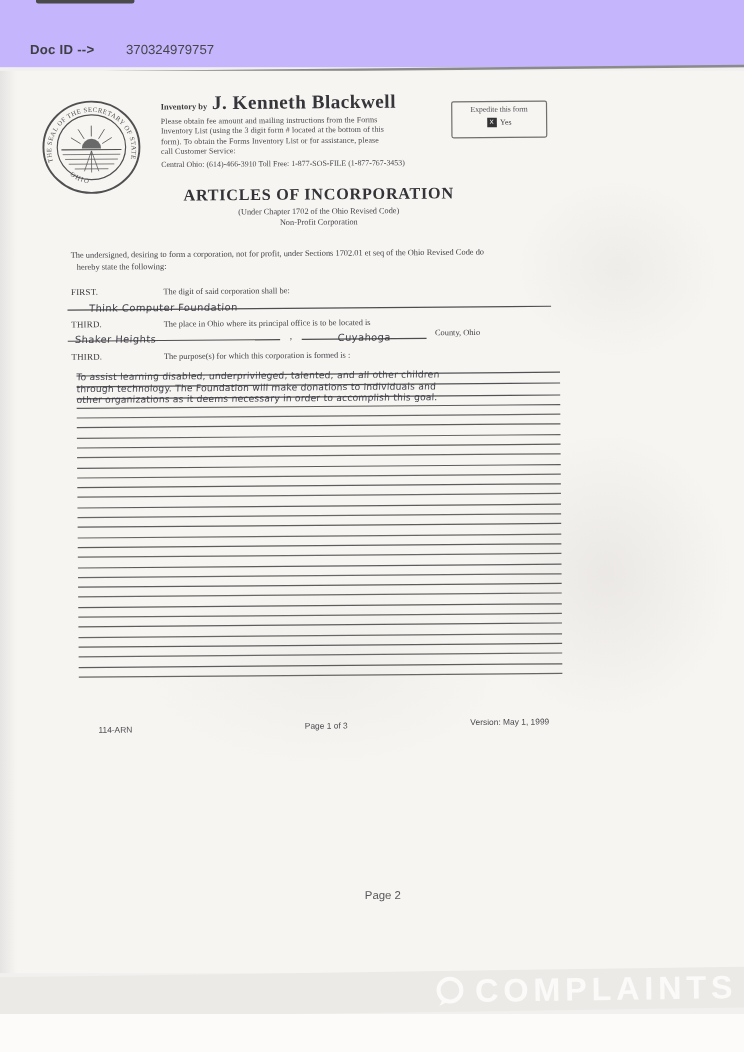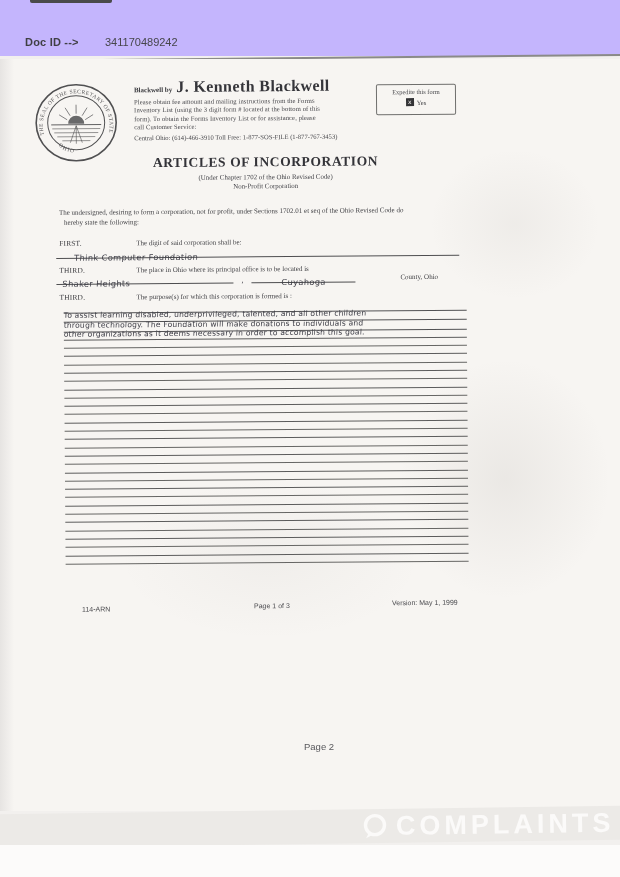--- a/index.html
+++ b/index.html
@@ -58,21 +58,21 @@
   .hw { font-family:"DejaVu Sans", sans-serif; color:#3d3d46; transform:skewX(-3deg); display:inline-block; letter-spacing:0.4px; }
 
   .first-line { position:absolute; left:55px; top:188px; width:403px; height:12px; border-bottom:1px solid #4e4e50; }
   .first-line .hw { font-size:8.2px; padding-left:18px; }
 
   .second-city { position:absolute; left:55px; top:214px; width:177px; height:12px; border-bottom:1px solid #4e4e50; }
   .second-city .hw { font-size:8.2px; padding-left:6px; }
   .second-comma { position:absolute; left:240px; top:218px; font-size:8px; color:#3d3d46; }
   .second-county { position:absolute; left:250px; top:214px; width:104px; height:12px; border-bottom:1px solid #4e4e50; text-align:center; }
   .second-county .hw { font-size:8.2px; }
-  .second-suffix { position:absolute; left:361px; top:217px; font-size:7px; color:#414145;margin-left:38px; }
+  .second-suffix { position:absolute; left:361px; top:217px; font-size:7px; color:#414145; }
 
   
   .purpose-block { position:absolute; left:62px; top:245px; width:403px; }
   .hw-row { height:9.5px; border-bottom:1px solid #525254; overflow:visible; white-space:nowrap; }
   .hw-row .hw { font-size:7.6px; letter-spacing:0.2px; line-height:9.5px; }
   .ruled-line { height:8.3px; border-bottom:1px solid #5c5c5c; }
   .ruled-line:nth-child(even) { border-bottom-color:#666664; }
 
   
   .scan-footer { position:absolute; left:0; top:545px; width:620px; font-family:"Liberation Sans", sans-serif; font-size:7px; color:#4a4a4e; }
@@ -90,21 +90,21 @@
 </style>
 </head>
 <body>
 
 <div class="screen">
 
   <div class="top-band">
     <div class="top-artifact"></div>
     <div class="docid-row">
       <span class="docid-label">Doc ID --&gt;</span>
-      <span class="docid-value">341170489242</span>
+      <span class="docid-value">370324979757</span>
     </div>
   </div>
   <div class="top-separator"></div>
 
   <div class="paper">
     <div class="paper-edge-left"></div>
     <div class="smudge smudge-a"></div>
     <div class="smudge smudge-b"></div>
     <div class="smudge smudge-c"></div>
 
@@ -140,21 +140,21 @@
           <line x1="23" y1="54" x2="61" y2="54"></line>
           <line x1="28" y1="58" x2="56" y2="58"></line>
           <line x1="42" y1="43" x2="36" y2="60"></line>
           <line x1="42" y1="43" x2="48" y2="60"></line>
           <line x1="42" y1="43" x2="42" y2="61"></line>
         </g>
       </svg>
 
       <div class="letterhead">
         <div class="prescribed-line">
-          <span class="prescribed-by">Blackwell by</span><span class="official-name">J. Kenneth Blackwell</span>
+          <span class="prescribed-by">Inventory by</span><span class="official-name">J. Kenneth Blackwell</span>
         </div>
         <div class="instructions">
           <div>Please obtain fee amount and mailing instructions from the Forms</div>
           <div>Inventory List (using the 3 digit form # located at the bottom of this</div>
           <div>form). To obtain the Forms Inventory List or for assistance, please</div>
           <div>call Customer Service:</div>
         </div>
         <div class="contact-line">Central Ohio: (614)-466-3910    Toll Free: 1-877-SOS-FILE  (1-877-767-3453)</div>
       </div>
 

